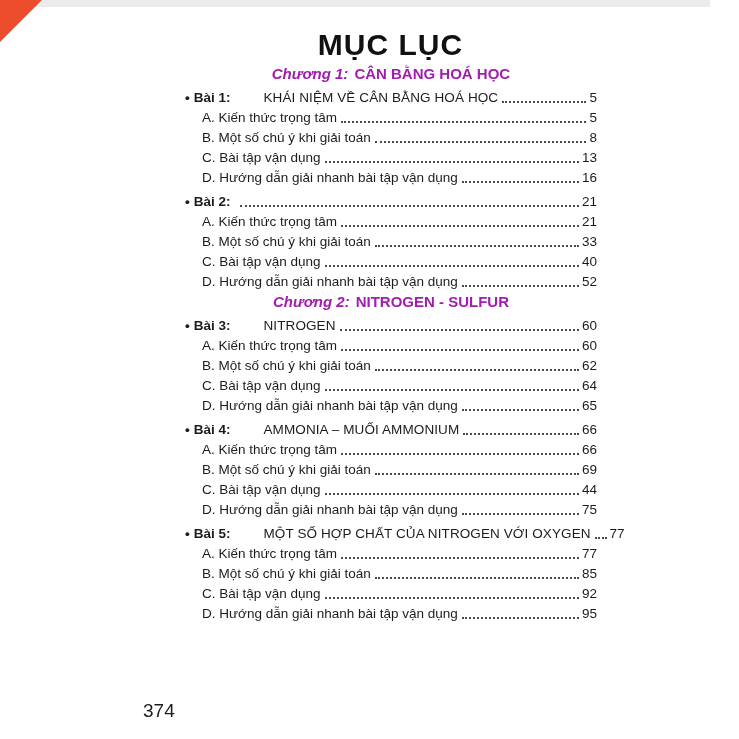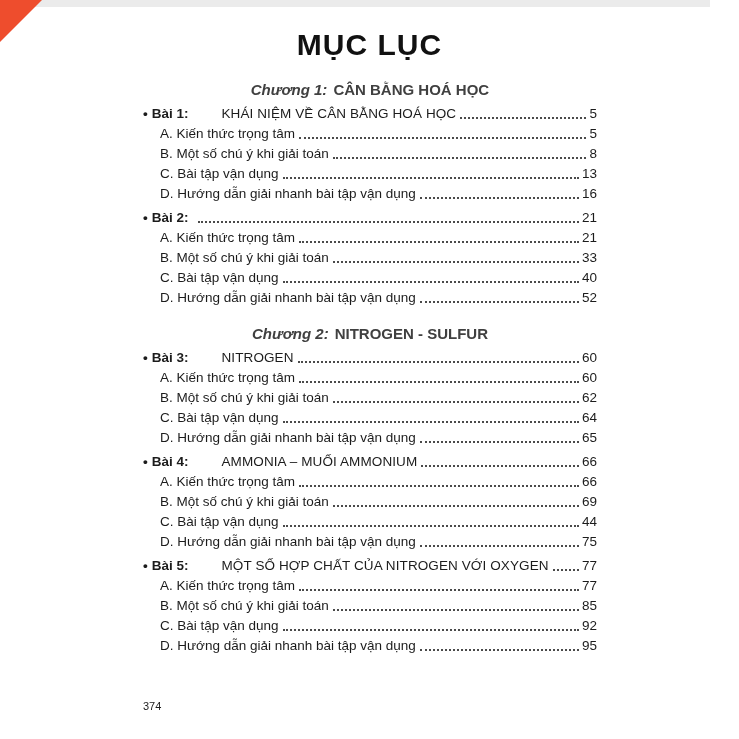--- a/index.html
+++ b/index.html
@@ -1,47 +1,47 @@
 <!DOCTYPE html>
 <html><head>
 <meta charset="utf-8">
 <style>
   * { margin:0; padding:0; box-sizing:border-box; }
   html,body { width:739px; height:739px; }
   body { font-family:"Liberation Sans","DejaVu Sans",sans-serif; background:#ffffff; color:#1c1c1c; }
-  .stage { position:relative; width:739px; height:739px; background:#ffffff; overflow:hidden; }
+  .stage { position:relative; width:739px; height:739px; background:#ffffff; overflow:hidden;padding-left:42px; }
 
   .top-edge { position:absolute; top:0; left:30px; width:680px; height:7px; background:#ebebeb; }
   .corner-flag { position:absolute; top:0; left:0; width:0; height:0;
                  border-top:42px solid #ee4d2d; border-right:42px solid transparent; }
 
   .page-title { margin-top:28px; text-align:center; font-size:30px; font-weight:700;
                 letter-spacing:1px; line-height:34px; color:#111; }
 
   .content { margin:0 142px 0 143px; }
 
   .row { display:flex; align-items:flex-end; height:20px; font-size:13.5px; line-height:16px; }
   .row .dots { flex:1; border-bottom:2px dotted #4a4a4a; margin:0 3px 3px 4px; min-width:12px; }
   .row .pagenum { text-align:right; white-space:nowrap; }
 
   .preface { margin-top:30px; }
   .preface .label { font-style:italic; }
 
   .chapter-heading { display:flex; justify-content:center; align-items:flex-end;
-                     height:20px; margin-top:16px; font-size:15px; font-weight:700; color:#404040; }
+                     height:20px; font-size:15px; font-weight:700; color:#a21caf; }
   .chapter-heading .ch-prefix { font-style:italic; margin-right:6px; }
 
   .lesson { margin-top:4px; }
   .lesson .bullet { font-weight:700; margin-right:4px; }
   .lesson .lesson-prefix { font-weight:700; margin-right:5px; white-space:nowrap; }
   .lesson .lesson-title { white-space:nowrap; letter-spacing:0.1px;margin-left:28px; }
 
   .sub { padding-left:17px; }
 
-  .footer-pagenum { position:absolute; left:143px; top:700px; font-size:11px; color:#1c1c1c; }
+  .footer-pagenum { position:absolute; left:143px; top:700px; font-size:19px; color:#1c1c1c; }
 </style>
 </head>
 <body>
 
 <div class="stage">
   <div class="top-edge"></div>
   <div class="corner-flag"></div>
 
   <div class="page-title">MỤC LỤC</div>
 

